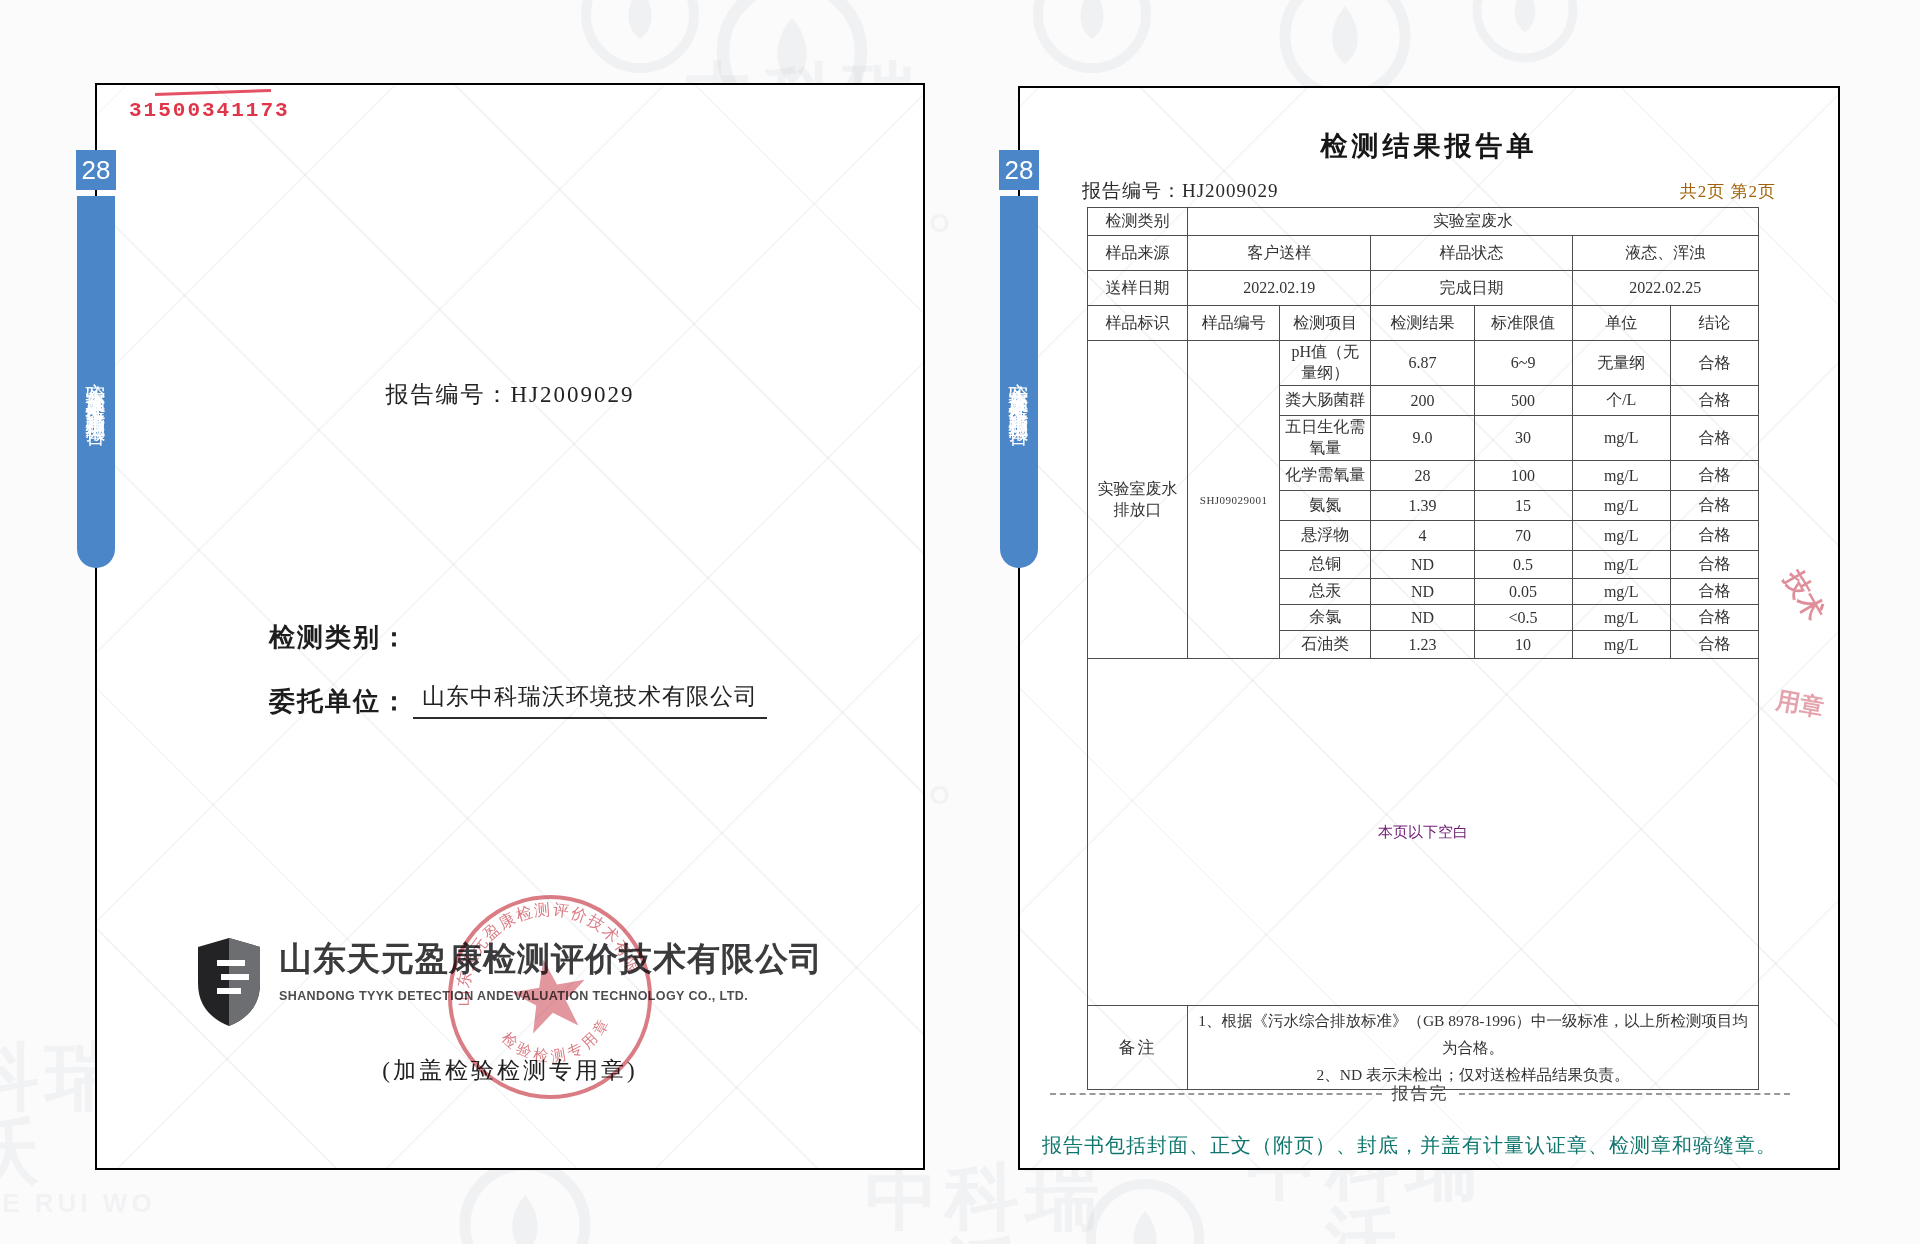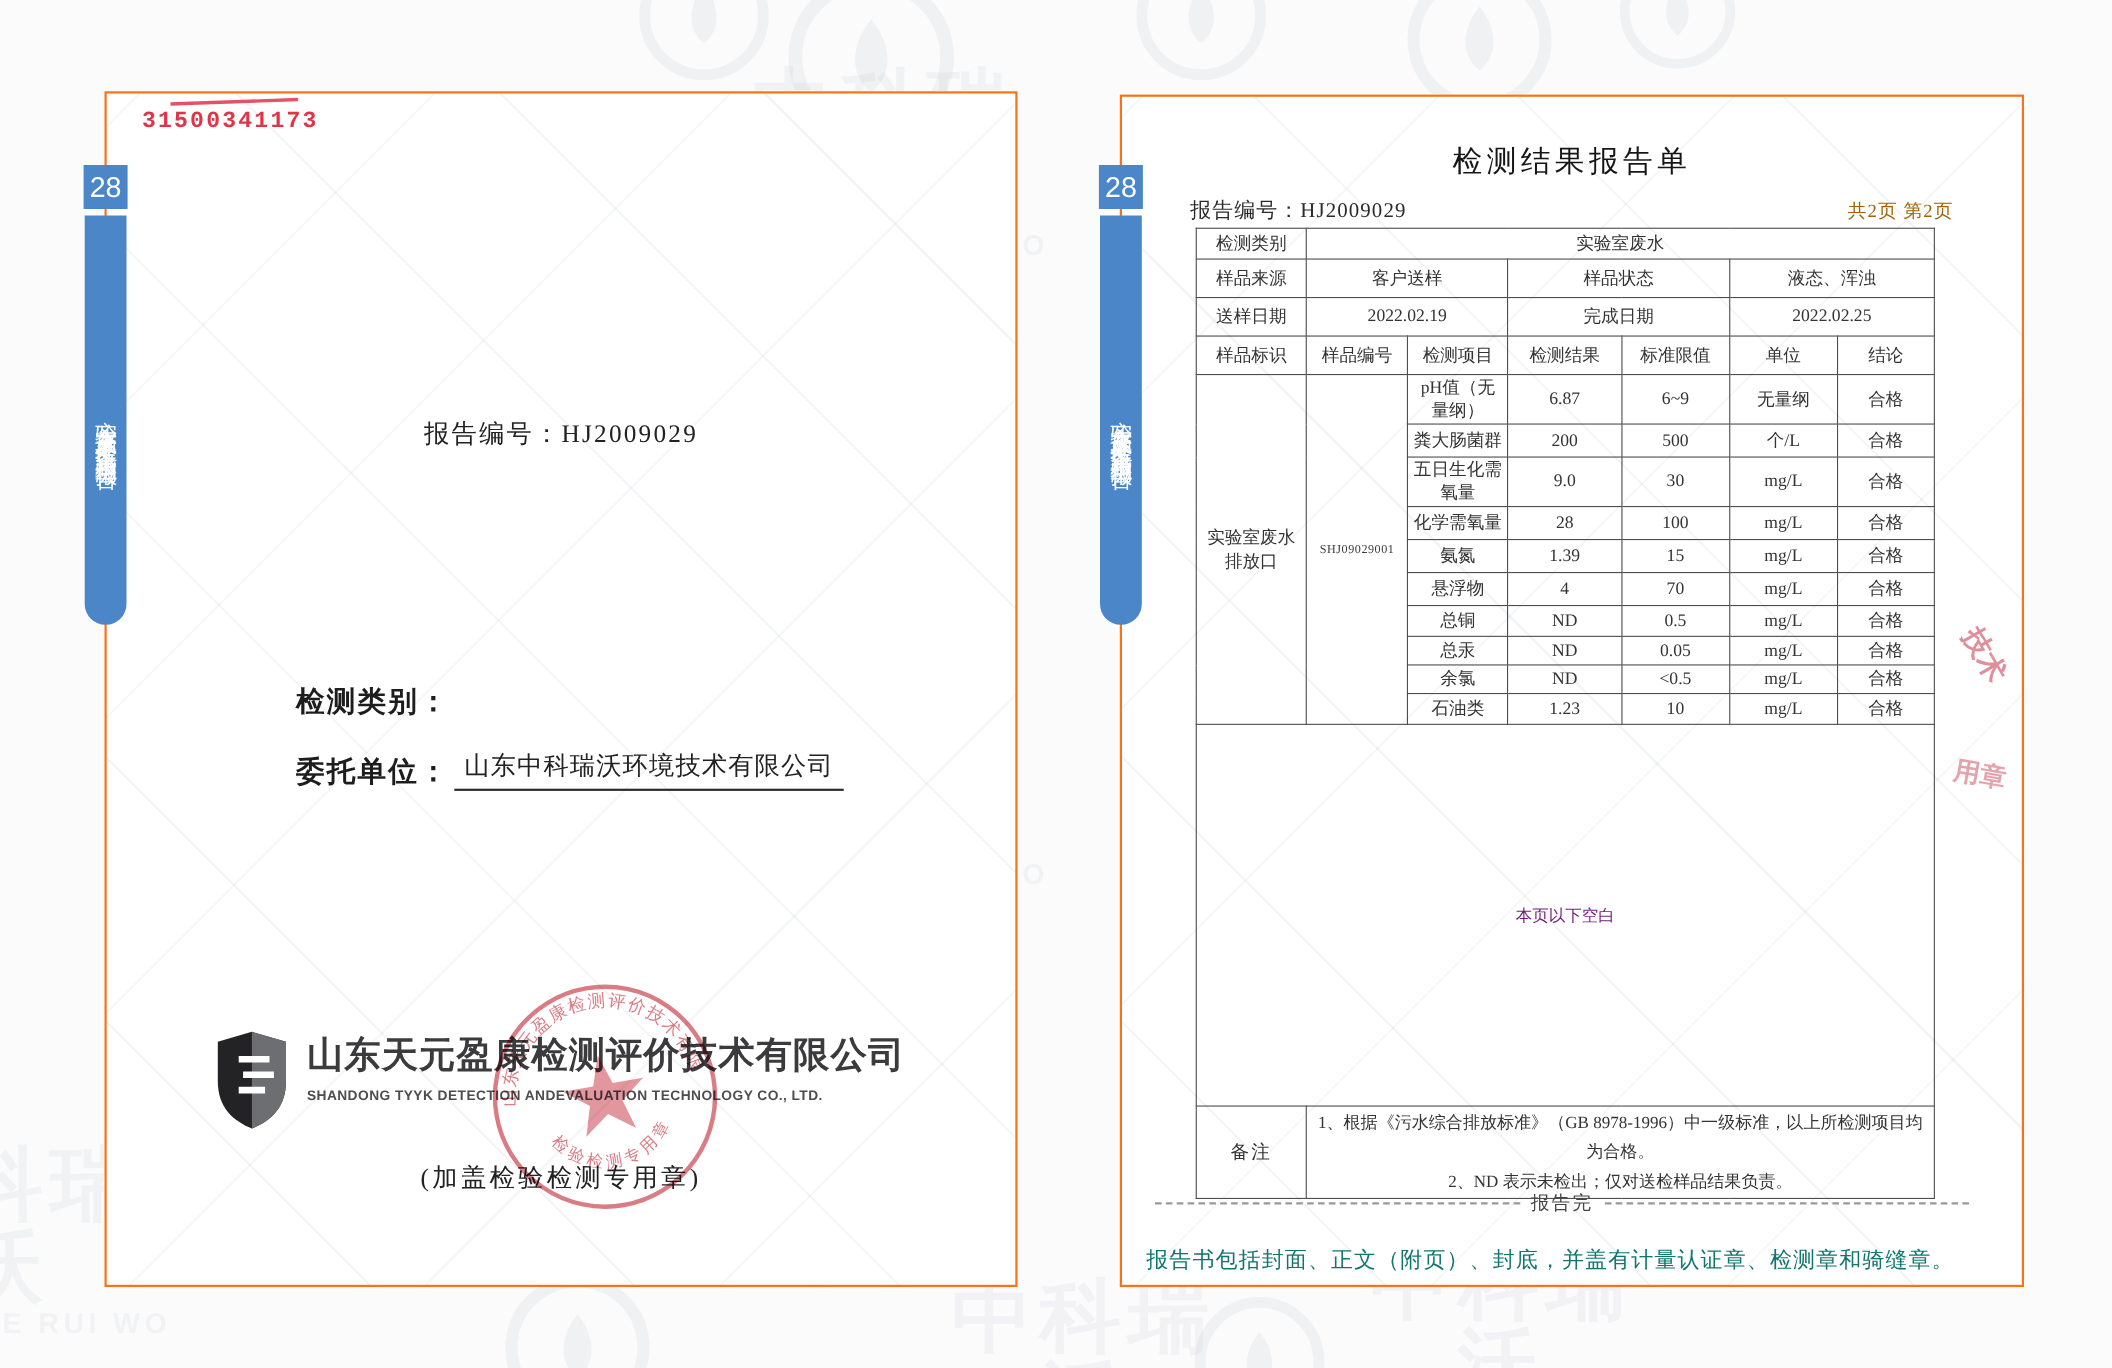--- a/index.html
+++ b/index.html
@@ -15,21 +15,21 @@
   
   .wm-layer { position:absolute; inset:0; pointer-events:none; z-index:0; }
   .wm-text { position:absolute; text-align:center; opacity:0.08; color:#8a919b; }
   .wm-text .cn { font-family:"Liberation Sans","DejaVu Sans",sans-serif; font-weight:bold; font-size:74px; letter-spacing:6px; line-height:1.0; }
   .wm-text .en { font-family:"Liberation Sans","DejaVu Sans",sans-serif; font-weight:bold; font-size:26px; letter-spacing:4px; line-height:1.2; }
   svg.wm-rings { position:absolute; inset:0; width:1920px; height:1244px; opacity:0.09; }
 
   
   .page {
     position:absolute; background:#ffffff;
-    border:2px solid #f97316; z-index:1;
+    border:2px solid #000000; z-index:1;
   }
   .page::before { 
     content:""; position:absolute; inset:0; pointer-events:none;
     background:
       repeating-linear-gradient(45deg, transparent 0 168px, rgba(140,155,175,0.10) 168px 170px),
       repeating-linear-gradient(-45deg, transparent 0 188px, rgba(140,155,175,0.08) 188px 190px);
   }
   #cover-page  { left:95px;  top:83px; width:830px; height:1087px; }
   #result-page { left:1018px; top:86px; width:822px; height:1084px; }
 
@@ -92,21 +92,21 @@
   }
   .seal-note {
     position:absolute; left:0; top:970px; width:100%;
     text-align:center; font-size:23px; color:#222; letter-spacing:3px;
   }
   .stamp { position:absolute; left:341px; top:800px; width:224px; height:224px; opacity:0.66; mix-blend-mode:multiply; }
 
   
   .result-title {
     position:absolute; left:0; top:40px; width:100%; text-align:center;
-    font-weight:normal; font-size:27px; letter-spacing:4px; color:#161616;
+    font-weight:bold; font-size:27px; letter-spacing:4px; color:#161616;
   }
   .result-meta-left { position:absolute; left:62px; top:90px; font-size:19px; color:#2a2a2a; letter-spacing:1px; }
   .result-meta-right { position:absolute; right:62px; top:92px; font-size:17px; color:#a16207; letter-spacing:1px; }
 
   table.rtable {
     position:absolute; left:67px; top:119px; width:672px;
     border-collapse:collapse; table-layout:fixed;
     font-size:16px; color:#333; z-index:2;
   }
   table.rtable td {

